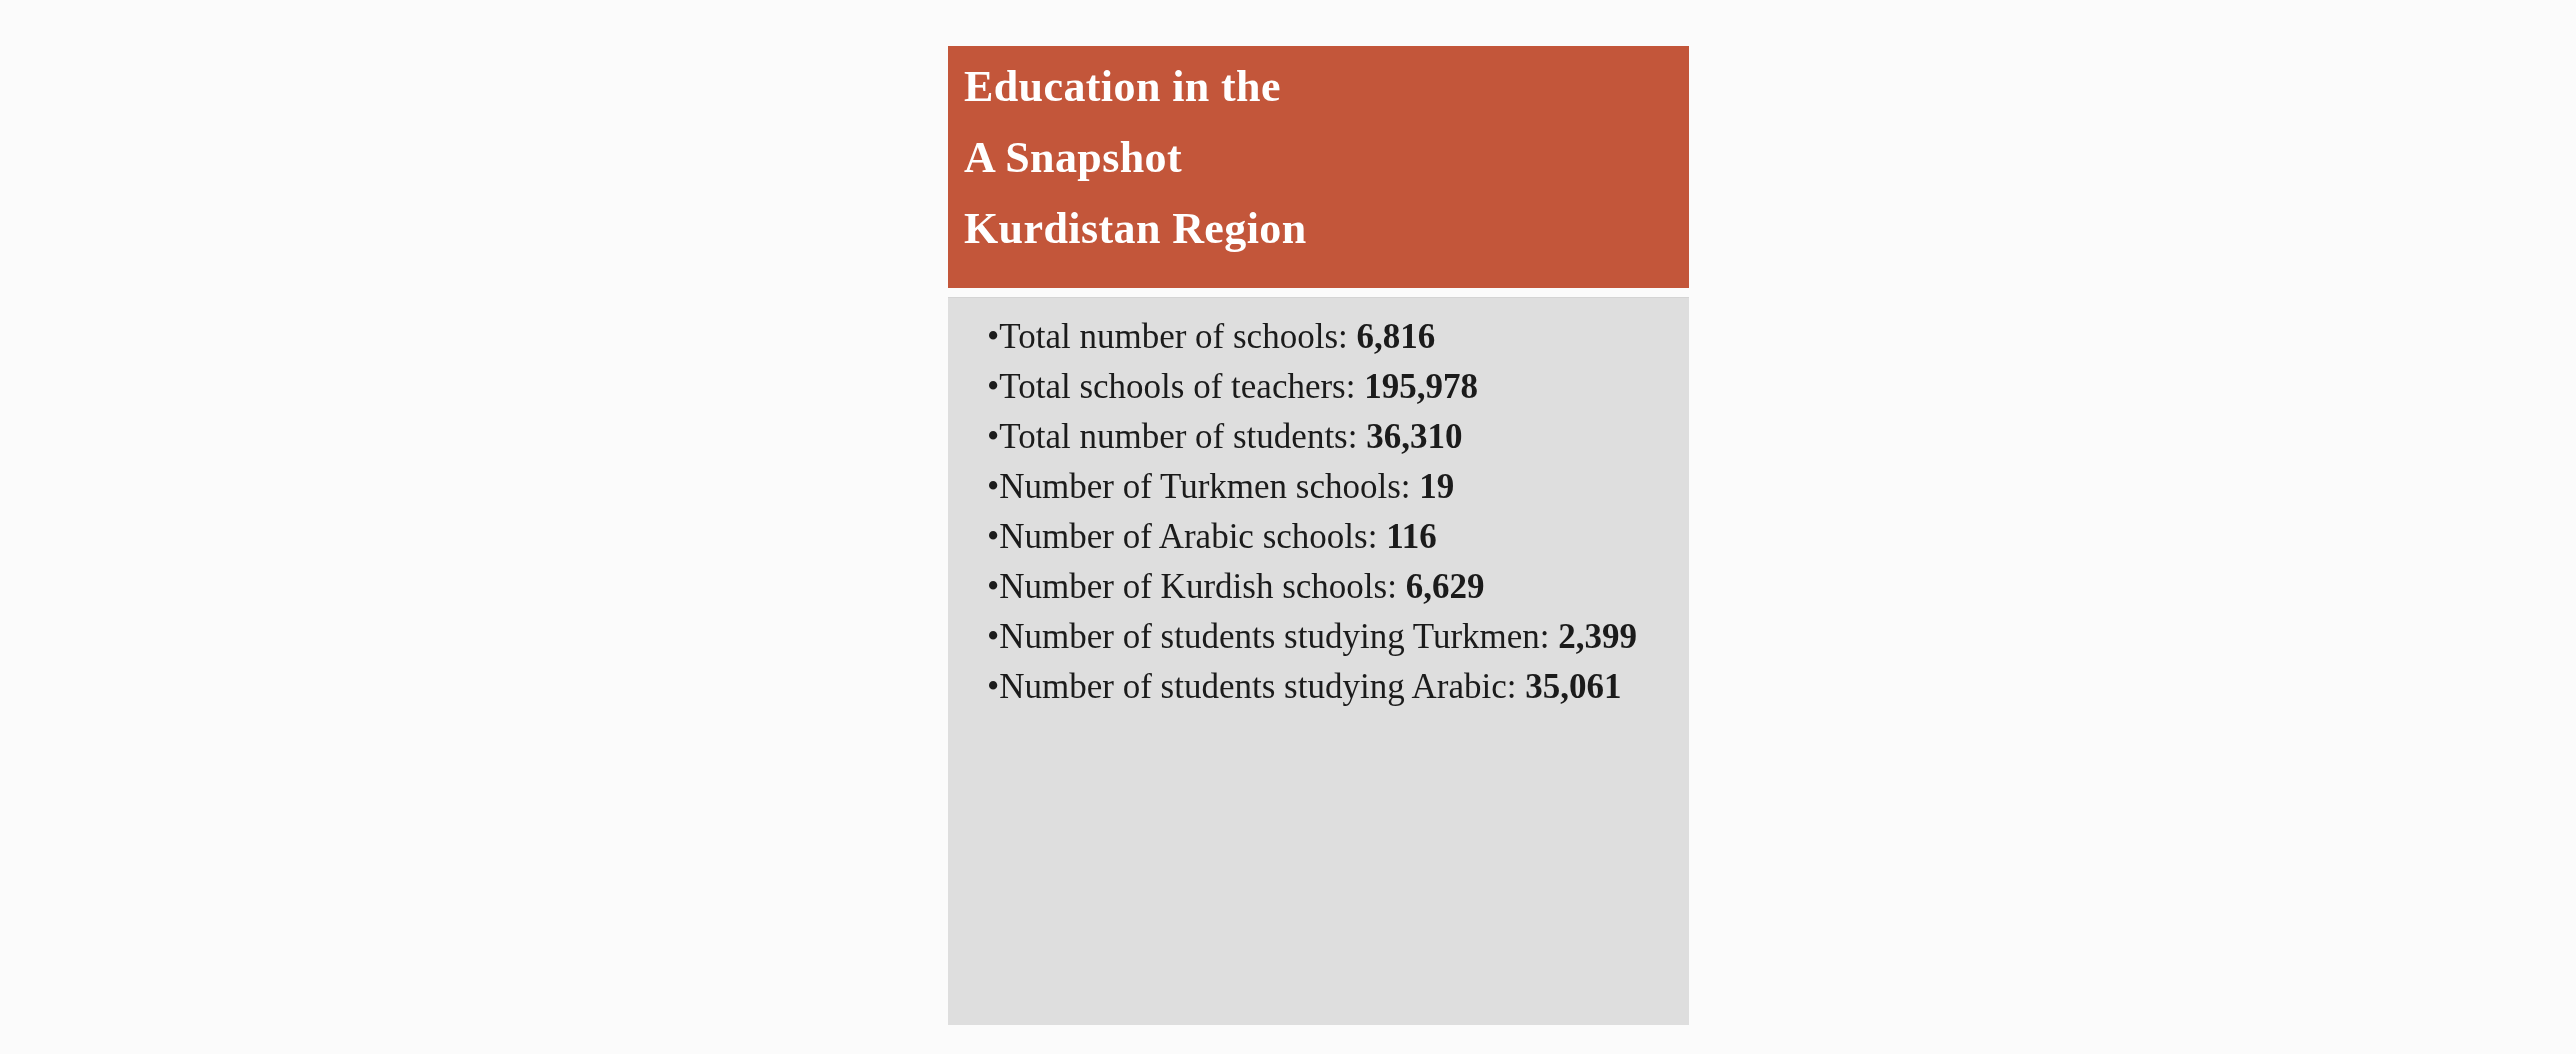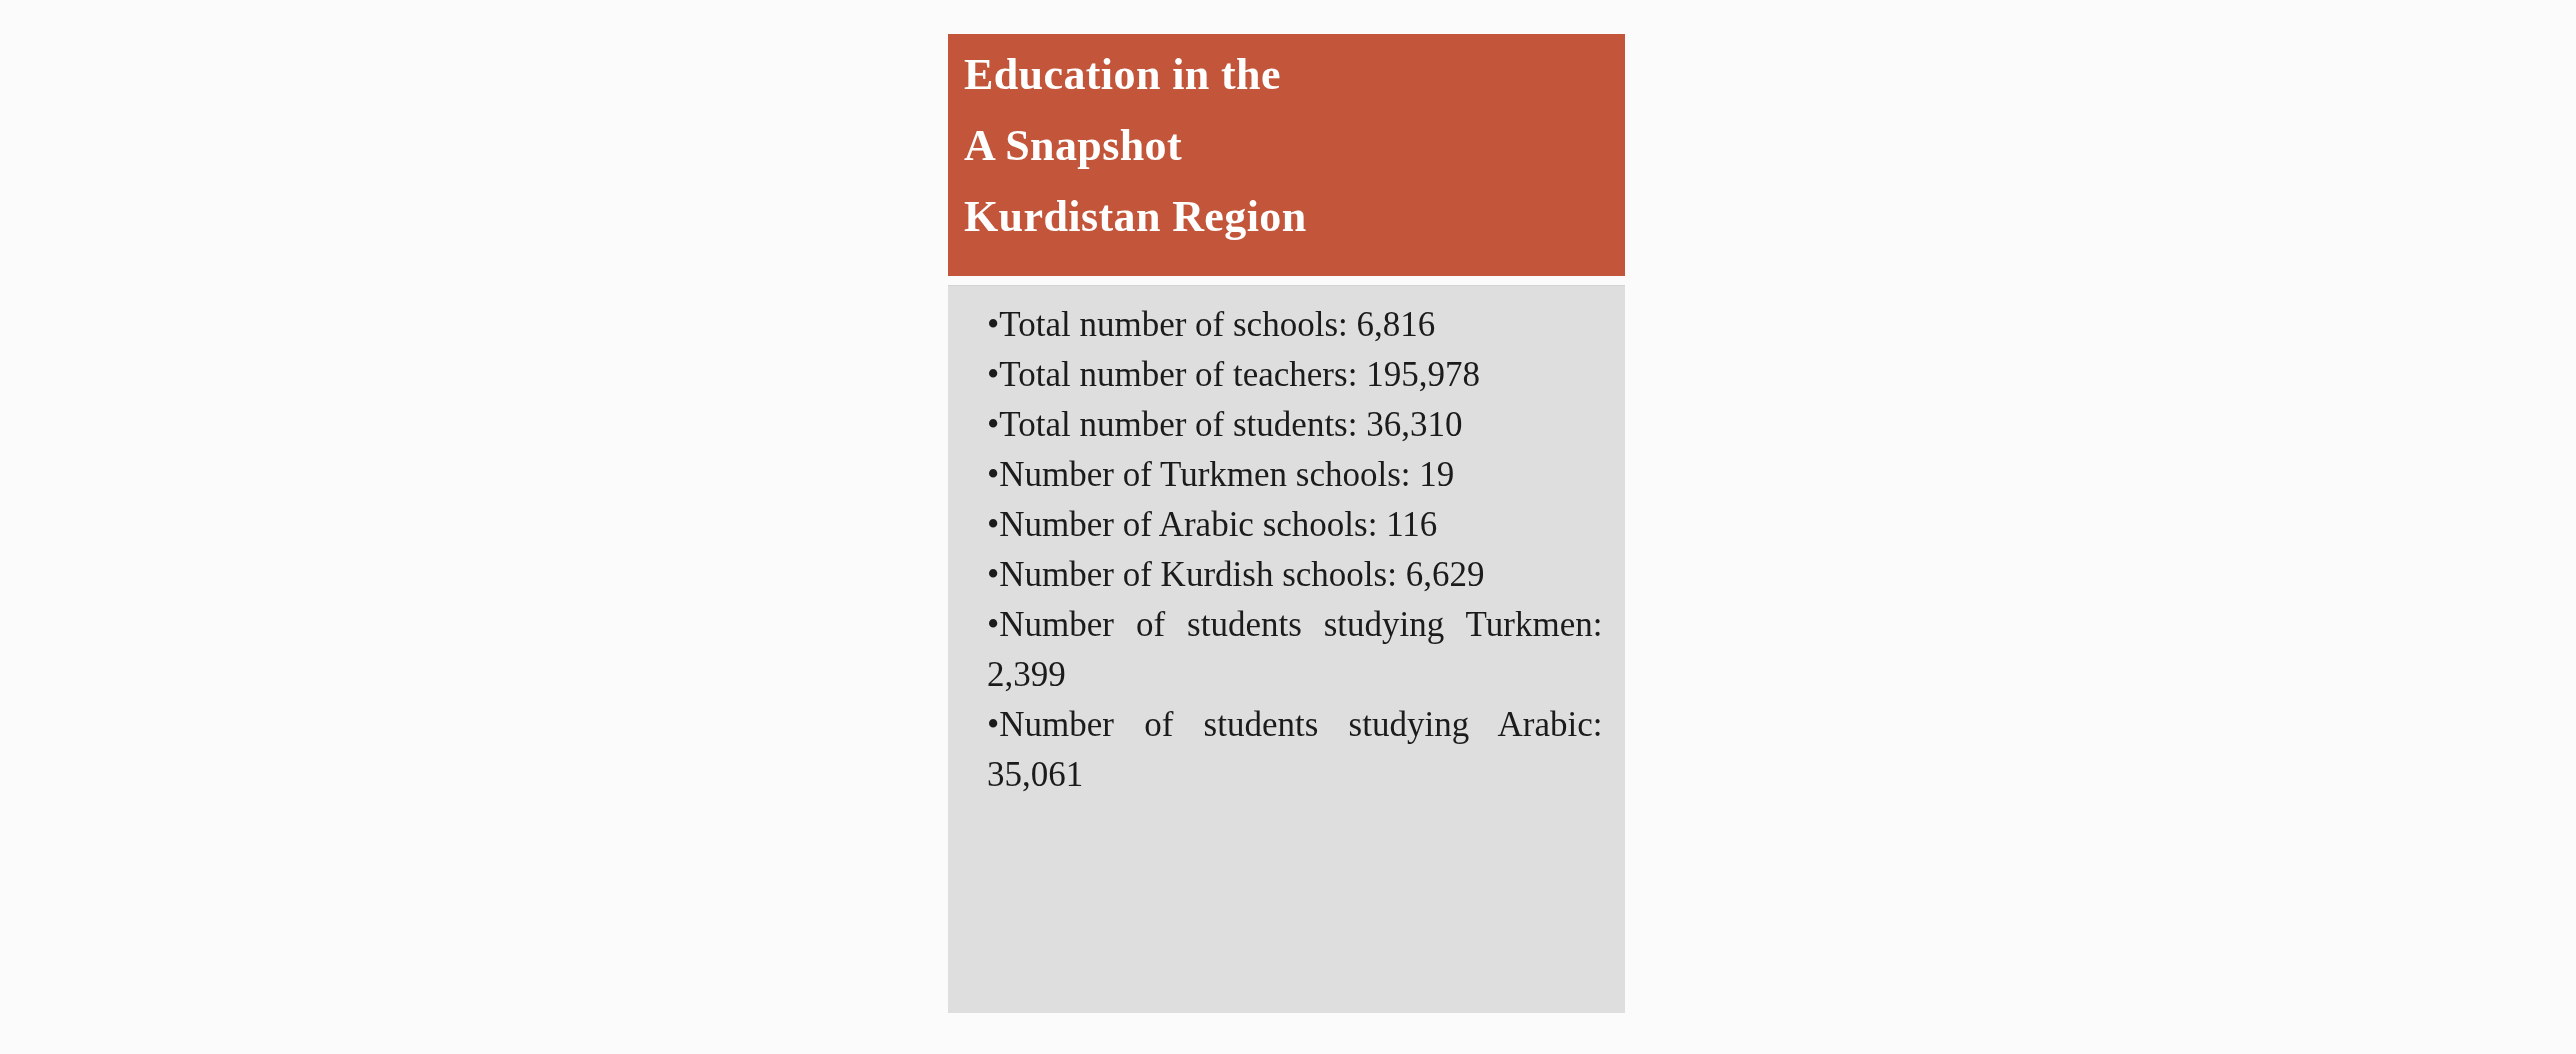--- a/index.html
+++ b/index.html
@@ -10,22 +10,22 @@
     width: 2576px;
     height: 1054px;
     position: relative;
     background: #fbfbfb;
     font-family: "Liberation Serif", "DejaVu Serif", serif;
     overflow: hidden;
   }
   .infobox-column {
     position: absolute;
     left: 948px;
-    top: 34px;
-    width: 677px;
+    top: 46px;
+    width: 741px;
   }
   .infobox-header {
     box-sizing: border-box;
     background: #c3563a;
     color: #ffffff;
     height: 242px;
     padding: 4.8px 19.3px 0 16px;
     font-weight: 700;
     font-size: 44px;
     line-height: 71px;
@@ -49,40 +49,40 @@
     margin: 0;
     text-align: justify;
     text-justify: inter-word;
     hyphens: manual;
     -webkit-hyphens: manual;
   }
   .stat-item .bullet {
     font-size: 35px;
   }
   .stat-item .value {
-    font-weight: 400;
+    font-weight: 700;
   }
 </style>
 </head>
 <body>
 
 <div class="infobox-column">
 
   <div class="infobox-header">
     <div class="title-line">Education in the</div>
     <div class="title-line">A Snapshot</div>
     <div class="title-line">Kurdistan Region</div>
   </div>
 
   <div class="infobox-body">
 
       <p class="stat-item"><span class="bullet">•</span><span class="label">Total number of schools:</span> <strong class="value">6,816</strong></p>
 
 
-      <p class="stat-item"><span class="bullet">•</span><span class="label">Total number of teachers:</span> <strong class="value">195,978</strong></p>
+      <p class="stat-item"><span class="bullet">•</span><span class="label">Total schools of teachers:</span> <strong class="value">195,978</strong></p>
 
       <p class="stat-item"><span class="bullet">•</span><span class="label">Total number of students:</span> <strong class="value">36,310</strong></p>
 
 
       <p class="stat-item"><span class="bullet">•</span><span class="label">Number of Turkmen schools:</span> <strong class="value">19</strong></p>
 
       <p class="stat-item"><span class="bullet">•</span><span class="label">Number of Arabic schools:</span> <strong class="value">116</strong></p>
 
       <p class="stat-item"><span class="bullet">•</span><span class="label">Number of Kurdish schools:</span> <strong class="value">6,629</strong></p>
 

